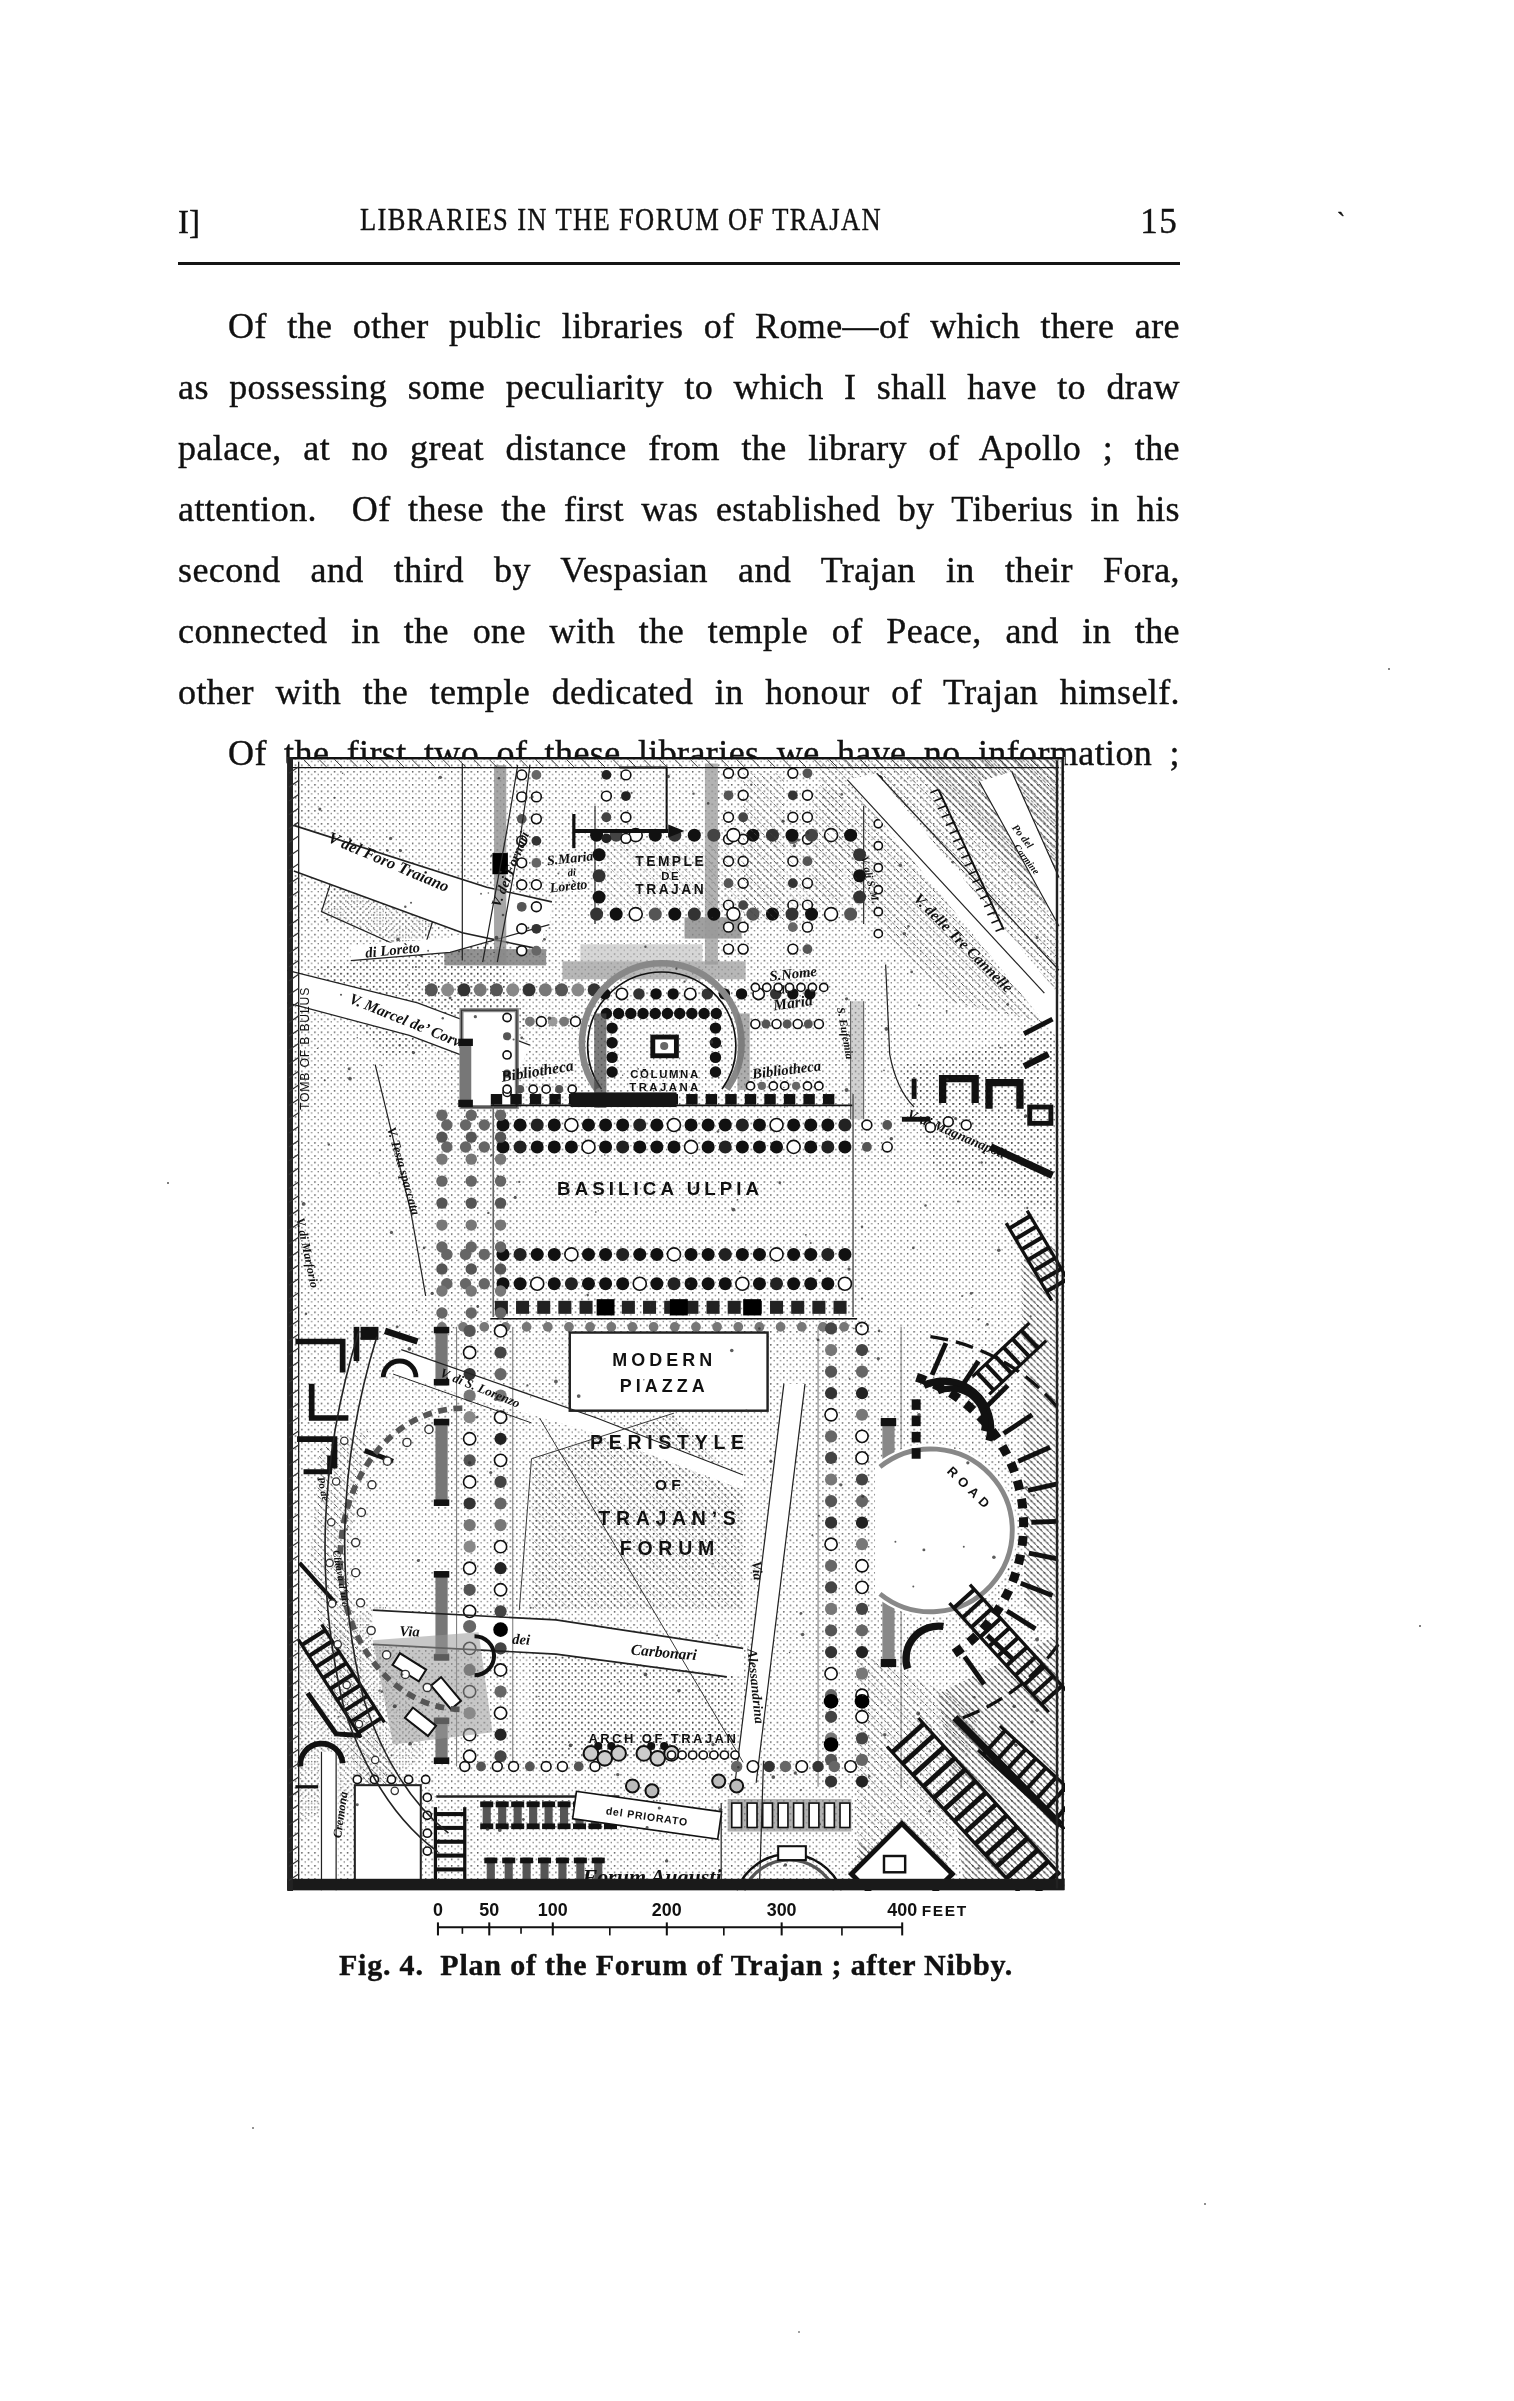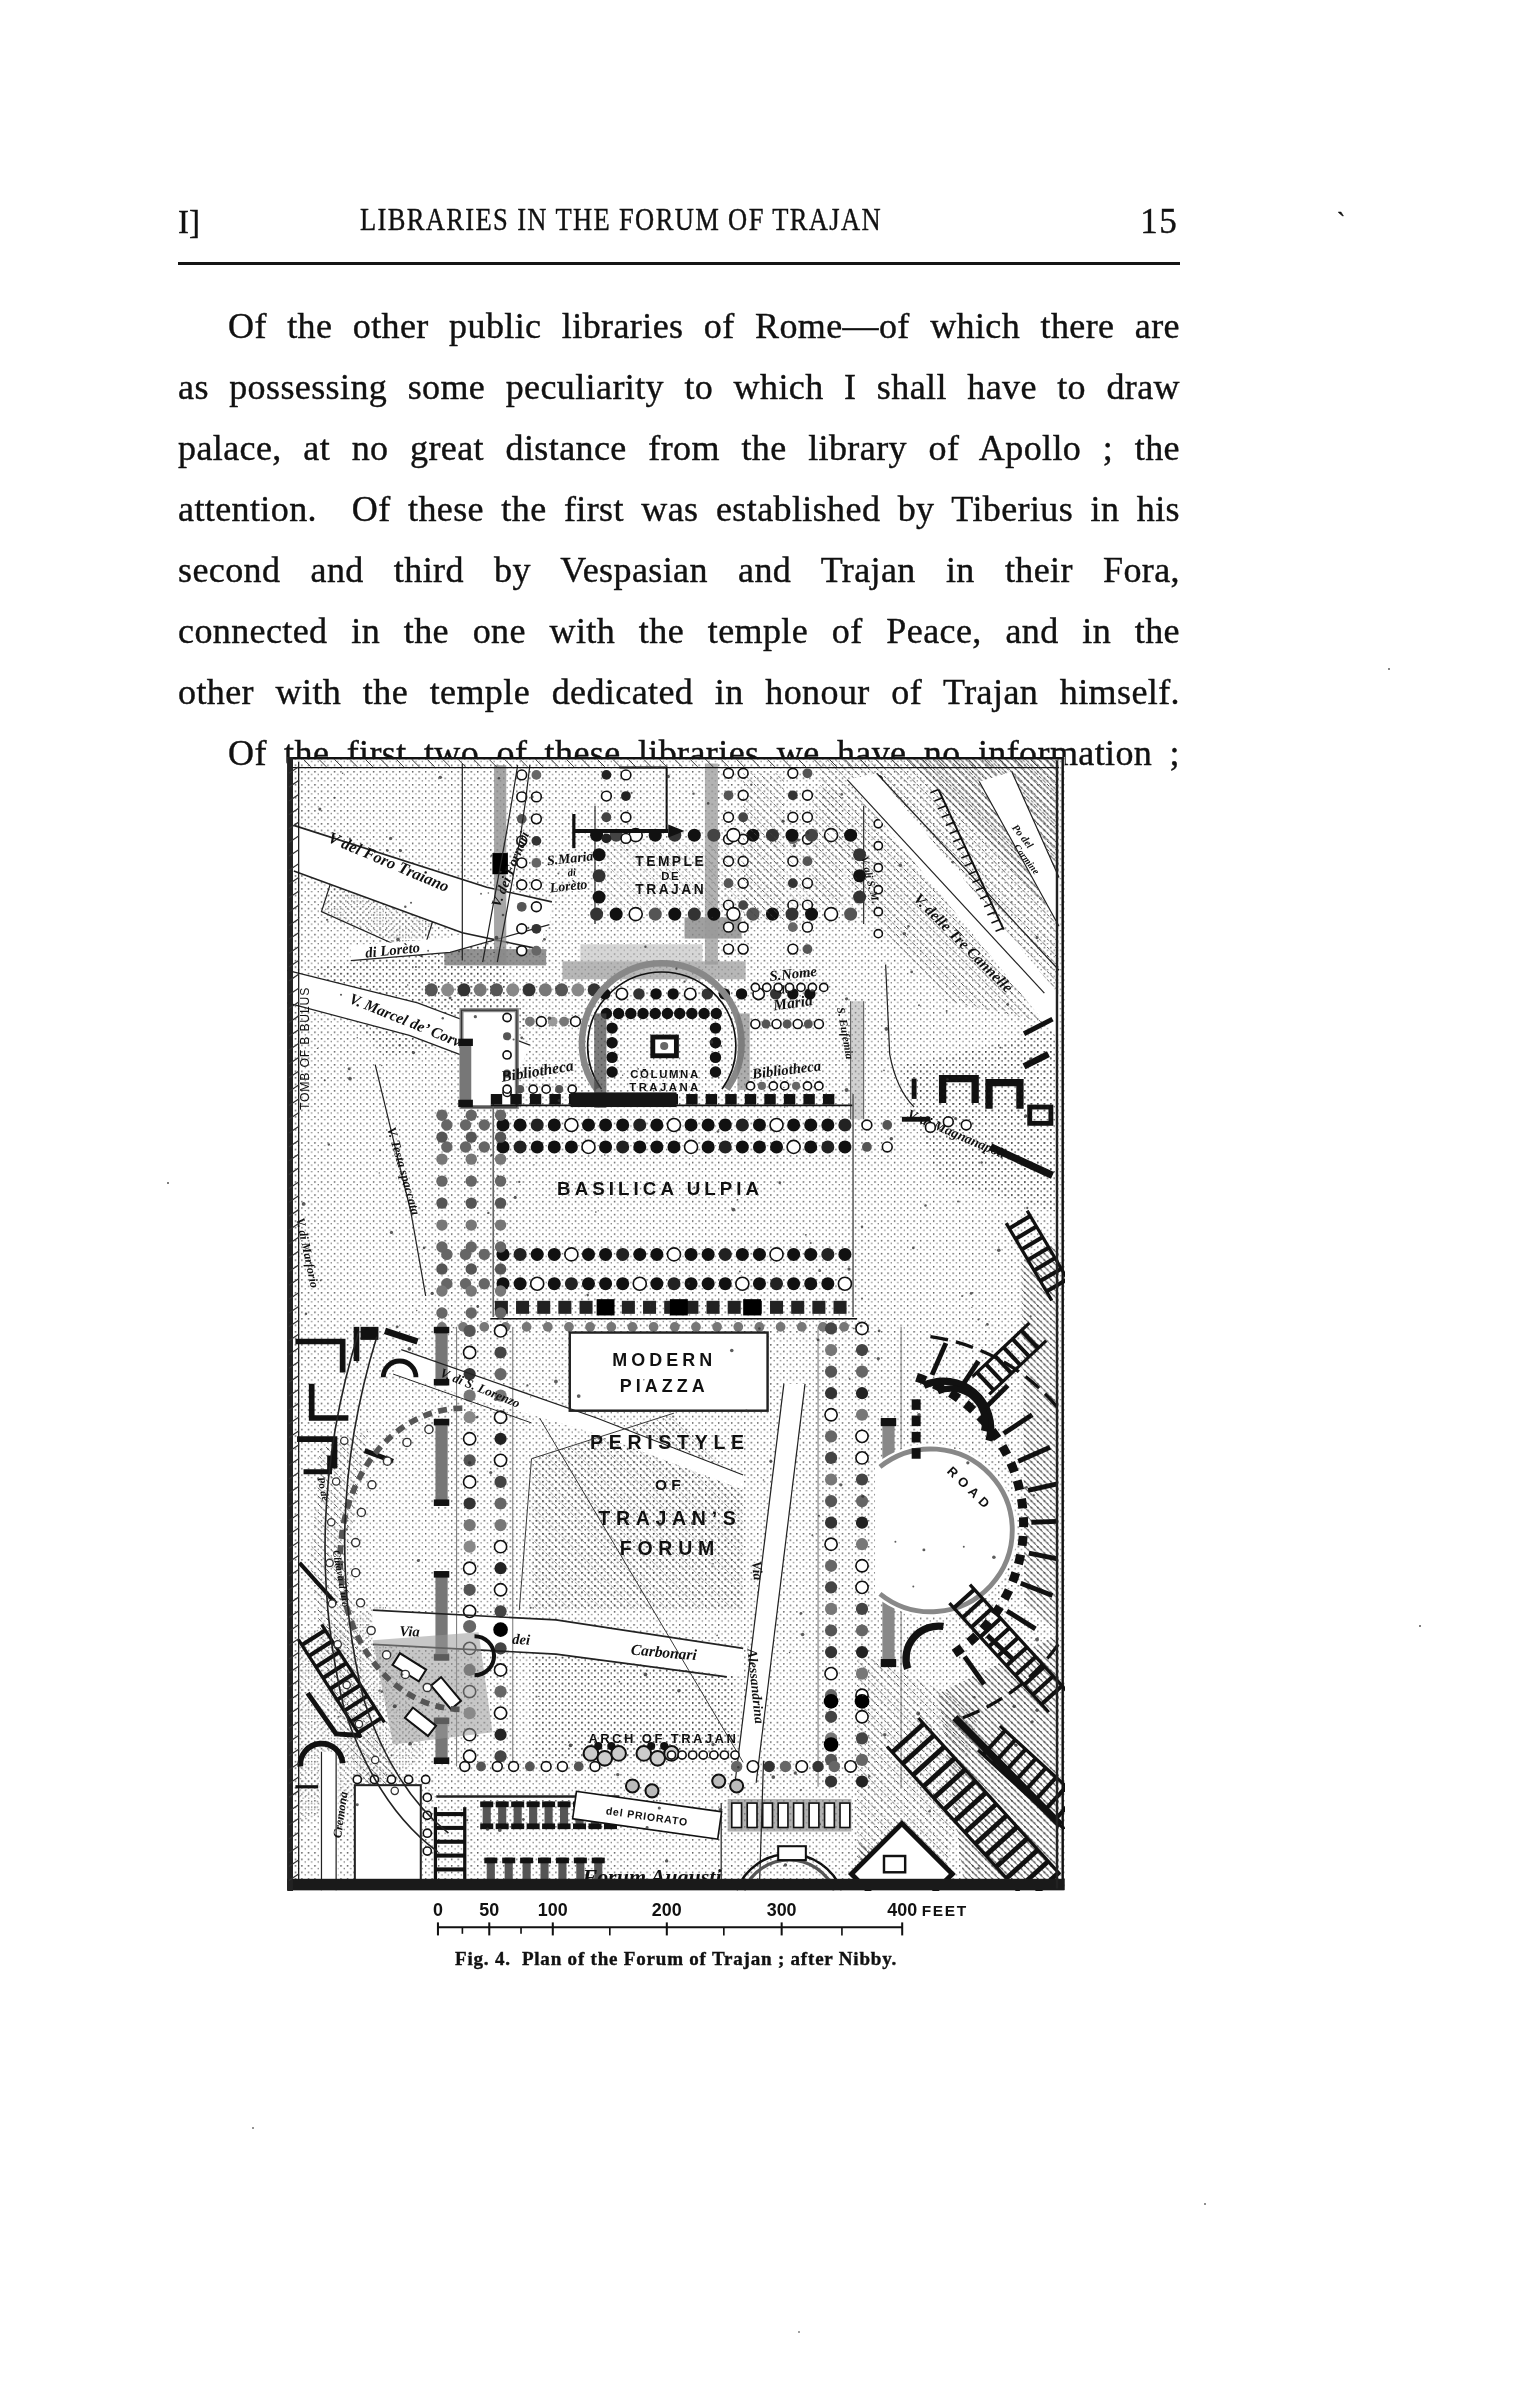--- a/index.html
+++ b/index.html
@@ -7,21 +7,21 @@
 .hdr{position:absolute;left:178px;top:202px;width:1002px;height:36px;}
 .hnum{position:absolute;left:0;top:1.6px;font-size:33px;}
 .htitle{position:absolute;left:-116px;right:0;top:0;text-align:center;font-size:31px;letter-spacing:1.6px;transform:scaleX(0.855);}
 .hpage{position:absolute;right:1.6px;top:0;font-size:35px;letter-spacing:1.6px;}
 .rule{position:absolute;left:178px;top:262px;width:1002px;height:3.3px;background:#151515;}
 .txt{position:absolute;left:178px;top:287px;width:1002px;font-size:36px;}
 .txt .ln{height:44px;line-height:44px;text-align:justify;text-align-last:justify;
   white-space:nowrap;letter-spacing:0.4px;margin-top:17px;}
 .txt .ind{text-indent:50px;}
 .cap{position:absolute;left:287px;top:1948px;width:778px;text-align:center;
-  font-size:19px;font-weight:bold;letter-spacing:0.8px;}
+  font-size:30px;font-weight:bold;letter-spacing:0.8px;}
 .mk{position:absolute;left:1337px;top:208px;font-size:24.4px;}
 </style></head>
 <body>
 <div class="page">
   <div class="hdr">
     <div class="hnum">I]</div>
     <div class="htitle">LIBRARIES IN THE FORUM OF TRAJAN</div>
     <div class="hpage">15</div>
   </div>
   <div class="mk">`</div>

